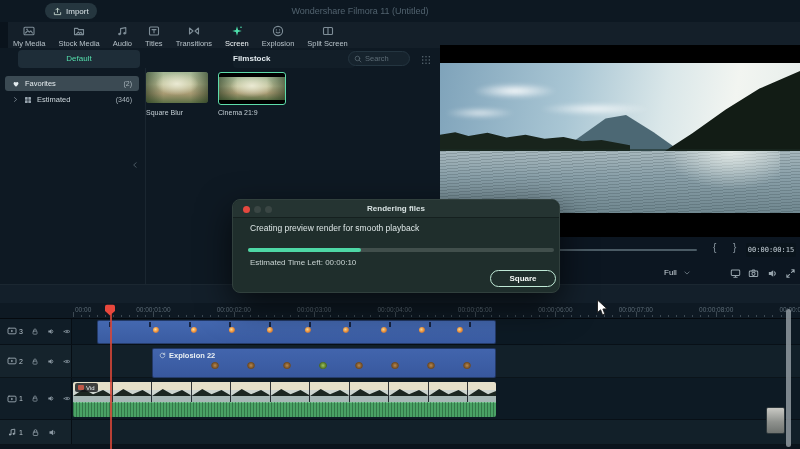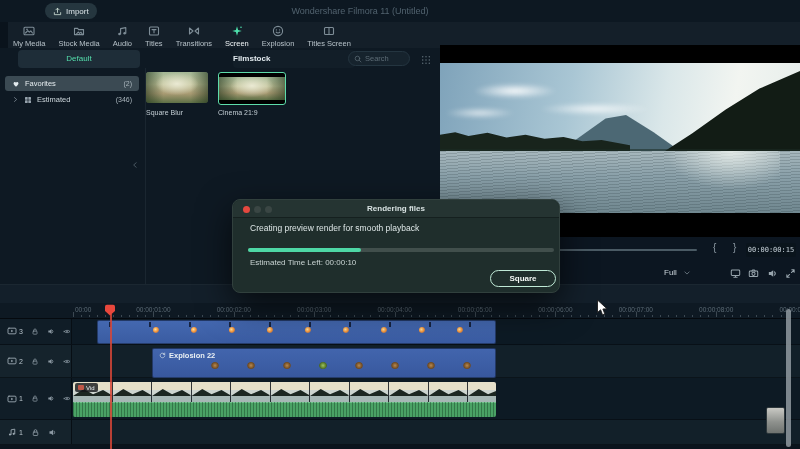--- a/index.html
+++ b/index.html
@@ -261,21 +261,21 @@
         </div>
         <div class="tab">
           <div class="icon">
             <svg viewBox="0 0 12 12">
               <g stroke="currentColor" fill="none" stroke-width="1.1" stroke-linecap="round" stroke-linejoin="round">
                 <rect x="1.5" y="2.5" width="9" height="7" rx="1"></rect>
                 <path d="M6 2.5 V9.5"></path>
               </g>
             </svg>
           </div>
-          <div class="lbl">Titles Screen</div>
+          <div class="lbl">Split Screen</div>
         </div>
       </div>
     <div id="export-btn" class="abs">
       <span class="icon">
           <svg viewBox="0 0 12 12">
             <g stroke="currentColor" fill="none" stroke-width="1.1" stroke-linecap="round" stroke-linejoin="round">
               <path d="M6 7.2 V1.8 M3.8 3.8 L6 1.6 L8.2 3.8"></path>
               <path d="M1.8 7.5 V10.2 H10.2 V7.5"></path>
             </g>
           </svg>

